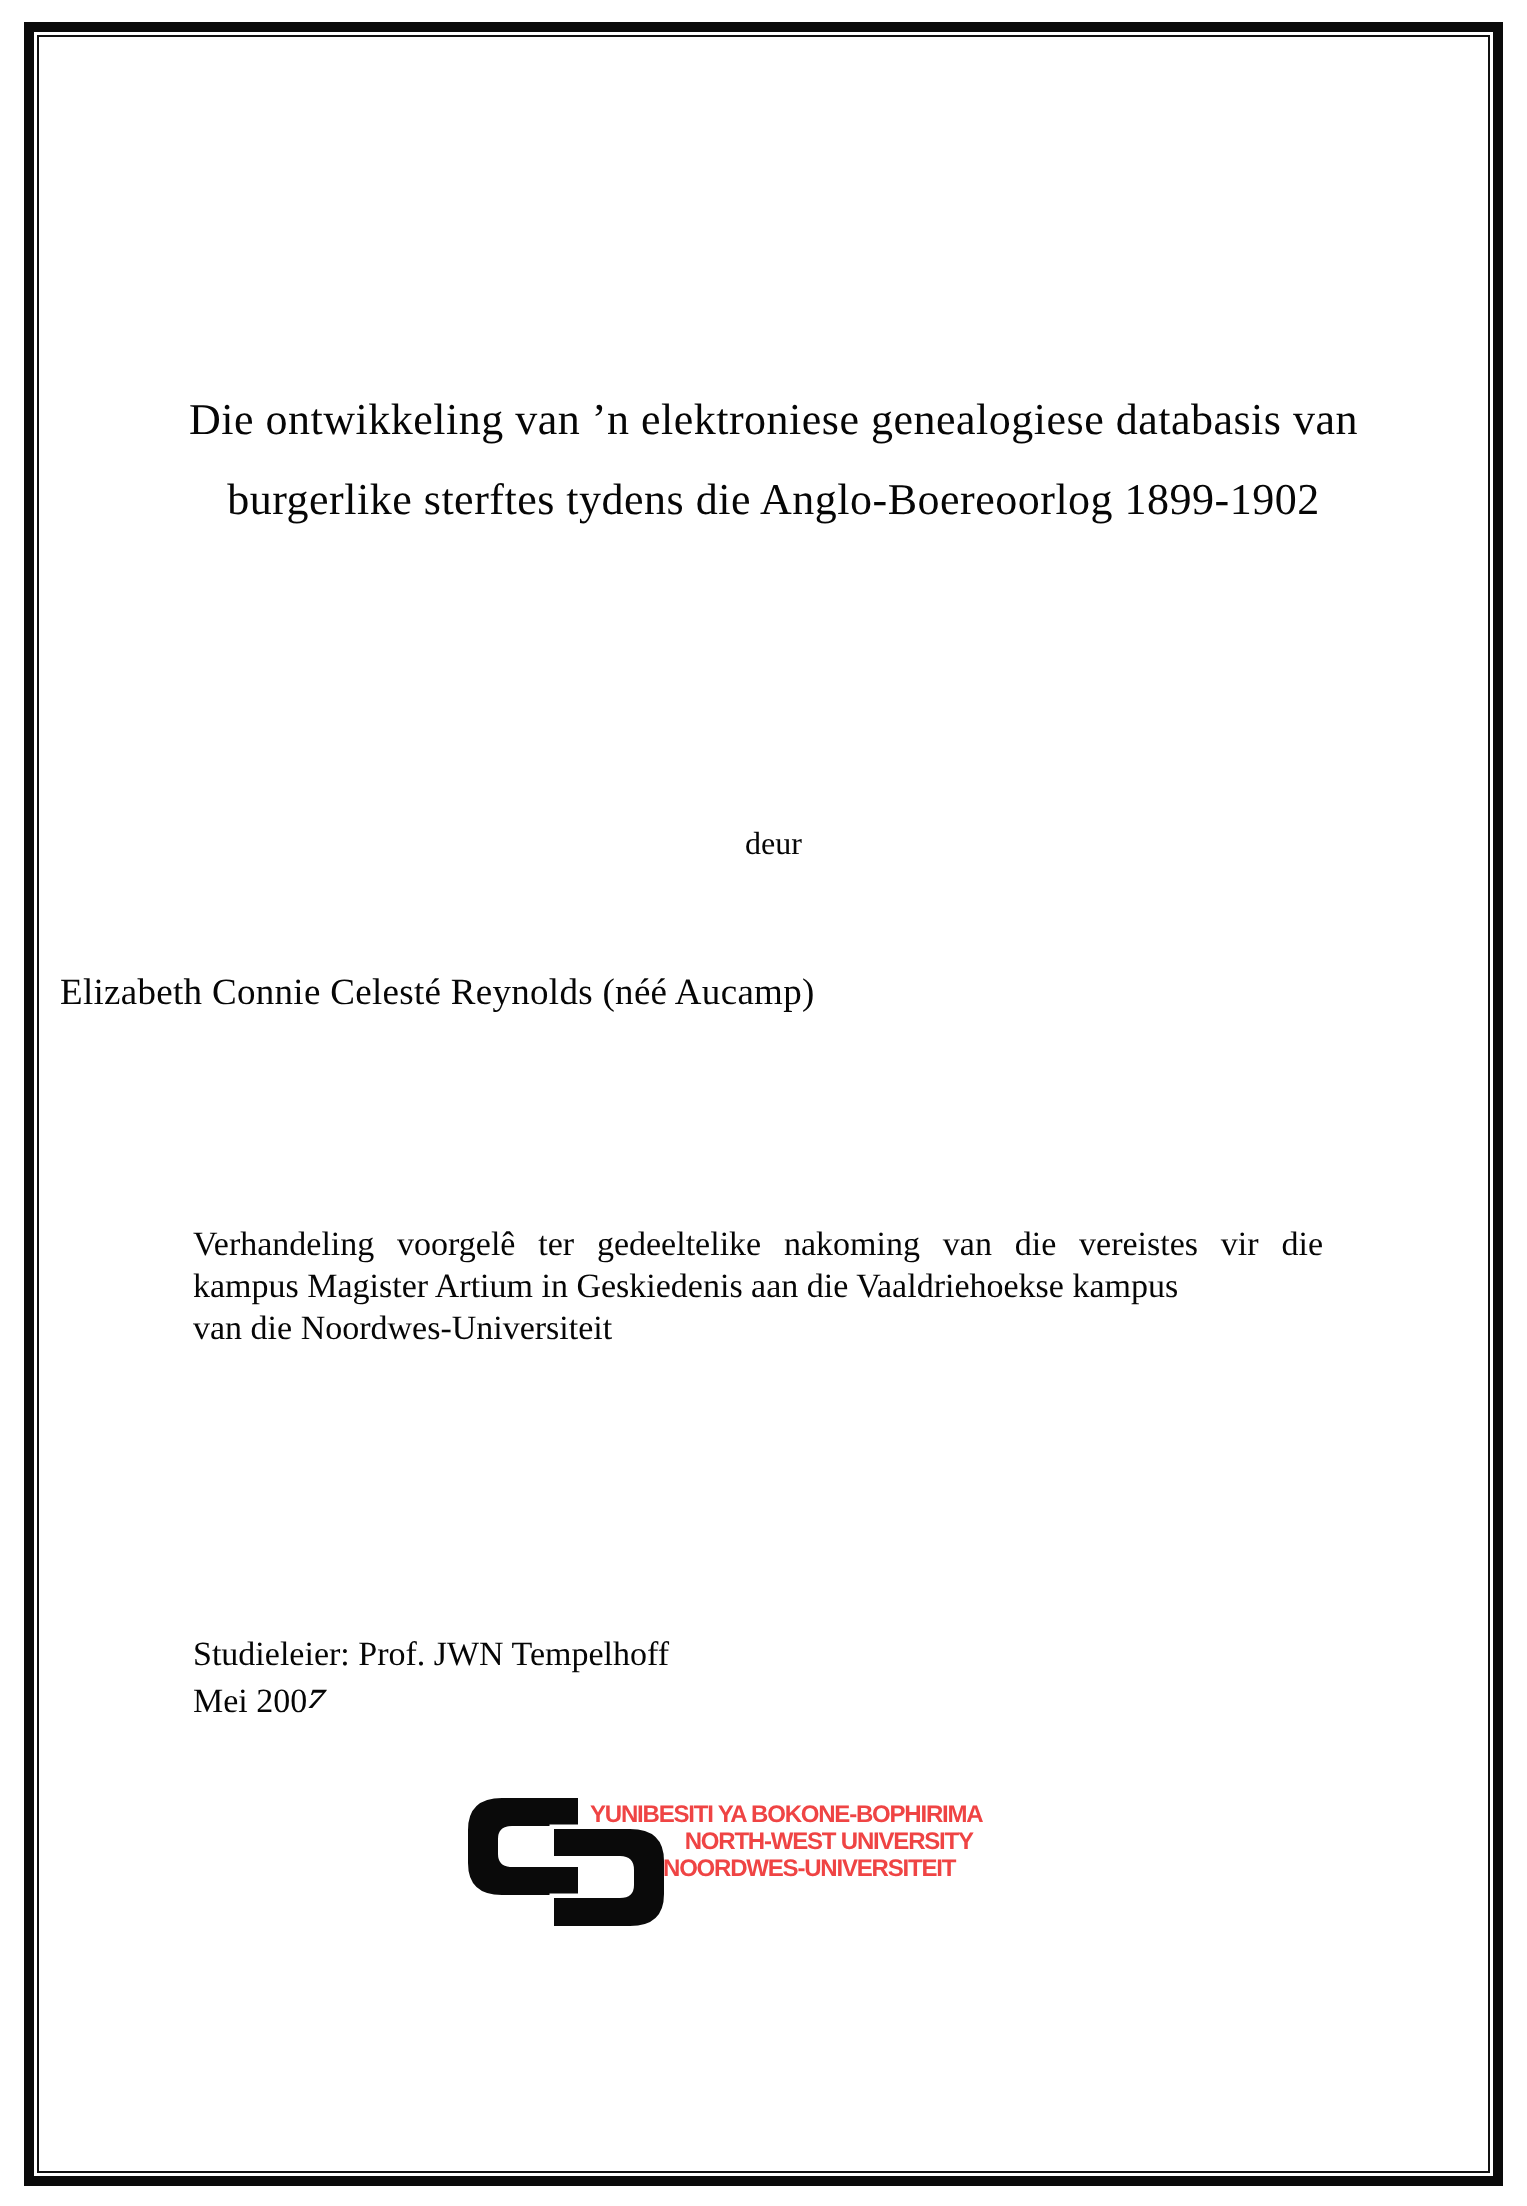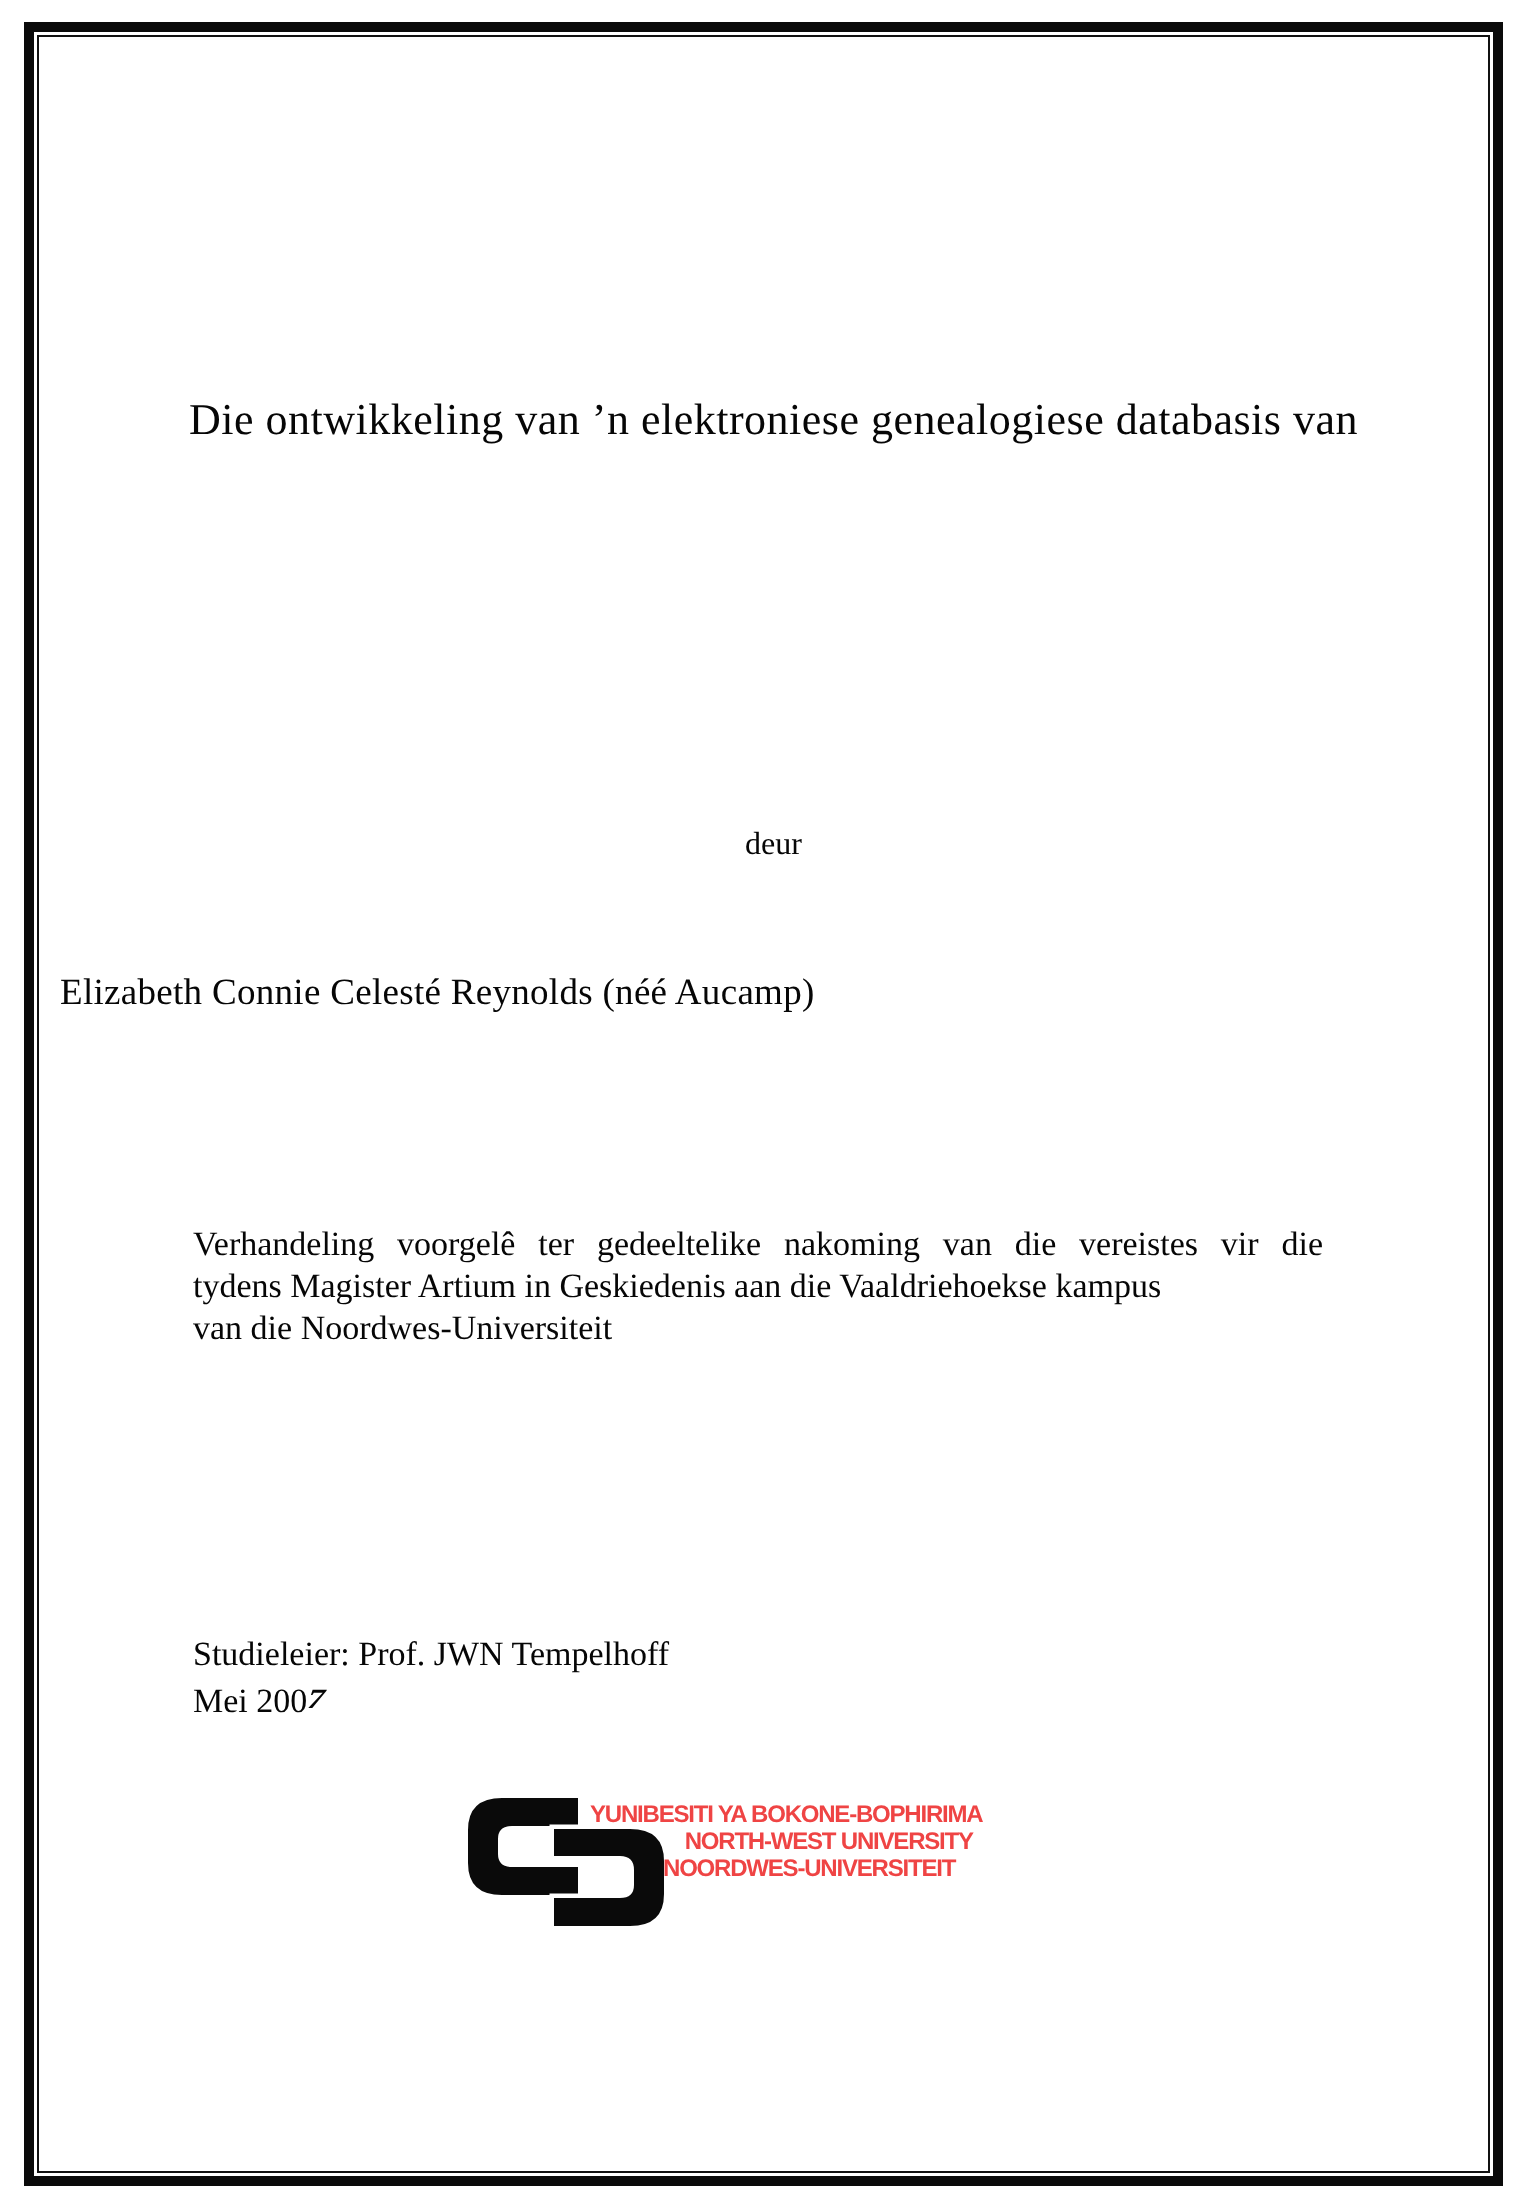--- a/index.html
+++ b/index.html
@@ -117,29 +117,30 @@
 <body>
 
 <div class="page">
 
   <div class="frame-outer">
     <div class="frame-inner"></div>
   </div>
 
   <div class="title-block">
     <div>Die ontwikkeling van ’n elektroniese genealogiese databasis van</div>
+    <div>burgerlike sterftes tydens die Anglo-Boereoorlog 1899-1902</div>
   </div>
 
   <div class="byline">deur</div>
 
   <div class="author">Elizabeth Connie Celesté Reynolds (néé Aucamp)</div>
 
   <div class="statement">
     <div class="justified">Verhandeling voorgelê ter gedeeltelike nakoming van die vereistes vir die</div>
-    <div><span>tydens </span><span class="ital">Magister Artium</span><span> in Geskiedenis aan die Vaaldriehoekse kampus</span></div>
+    <div><span>kampus </span><span class="ital">Magister Artium</span><span> in Geskiedenis aan die Vaaldriehoekse kampus</span></div>
     <div>van die Noordwes-Universiteit</div>
   </div>
 
   <div class="supervisor-block">
     <div>Studieleier: Prof. JWN Tempelhoff</div>
     <div><span>Mei 200</span><span class="date-last-digit">7</span></div>
   </div>
 
   <svg class="logo-mark" viewBox="0 0 200 132" xmlns="http://www.w3.org/2000/svg" aria-hidden="true">
 

